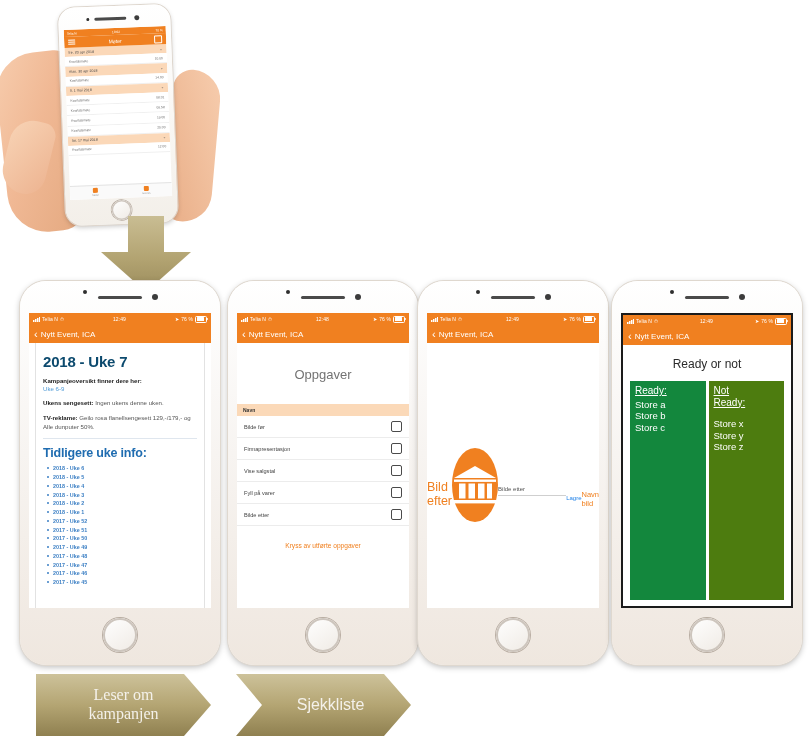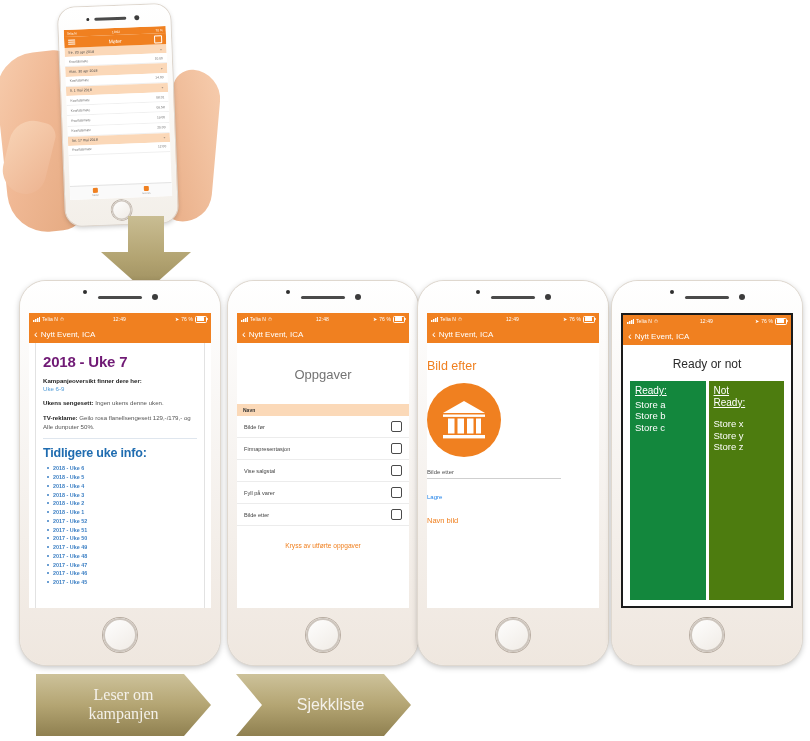--- a/index.html
+++ b/index.html
@@ -62,21 +62,21 @@
     font-size:8px;
   }
   .navbar .chev{font-size:11px;line-height:1;font-weight:400;}
 
   
   .pA-body{padding:0 6px;background:#fff;height:100%;box-sizing:border-box;}
   .pA-card{
     border:1px solid #e2e2e2;border-top:none;background:#fff;
     padding:6px 7px 4px 7px;height:100%;box-sizing:border-box;
   }
-  .pA-title{color:#701a75;font-size:15px;font-weight:bold;margin:4px 0 7px 0;letter-spacing:-.2px;}
+  .pA-title{color:#0c4a6e;font-size:15px;font-weight:bold;margin:4px 0 7px 0;letter-spacing:-.2px;}
   .pA-lbl{font-size:6.1px;color:#222;font-weight:bold;margin:0 0 1px 0;}
   .pA-link{font-size:6.1px;color:#4f9ad6;margin:0 0 6px 0;}
   .pA-p{font-size:6.1px;color:#555;margin:0 0 6px 0;line-height:1.5;}
   .pA-p b{color:#222;}
   .pA-hr{border:none;border-top:1px solid #dfe6ee;margin:7px 0 7px 0;}
   .pA-sub{color:#1f6cb0;font-size:12.5px;font-weight:bold;margin:2px 0 4px 0;letter-spacing:-.2px;}
   .pA-list{list-style:none;margin:0;padding:0 0 0 10px;}
   .pA-list li{font-size:5.4px;color:#3b7fc4;line-height:1.62;position:relative;font-weight:bold;}
   .pA-list li:before{content:"";position:absolute;left:-6px;top:3px;width:2px;height:2px;border-radius:50%;background:#3b7fc4;}
 
@@ -85,21 +85,21 @@
   .pB-title{color:#737373;font-size:13px;text-align:center;margin:24px 0 22px 0;}
   .pB-head{background:#fbd9b8;color:#333;font-size:5px;font-weight:bold;padding:3px 6px;}
   .pB-row{
     display:flex;align-items:center;justify-content:space-between;
     padding:5px 7px;border-bottom:1px solid #ececec;font-size:5.6px;color:#444;
   }
   .cbx{width:9px;height:9px;border:1px solid #4a4a4a;border-radius:2px;background:#fff;}
   .pB-note{color:#f08020;font-size:6.6px;text-align:center;margin:16px 0 0 0;}
 
   
-  .pC-body{background:#fff;height:100%;display:flex;flex-direction:column;}
+  .pC-body{background:#fff;height:100%;display:flex;flex-direction:row;align-items:center;}
   .pC-title{color:#f08020;font-size:12.5px;margin:16px 0 10px 0;}
   .pC-circle{
     width:74px;height:74px;border-radius:50%;background:#f08020;
     display:flex;align-items:center;justify-content:center;margin-bottom:12px;
   }
   .pC-field{width:78%;font-size:6px;color:#555;border-bottom:1px solid #cfcfcf;padding-bottom:3px;text-align:left;}
   .pC-save{color:#1e80e8;font-size:6px;margin-top:15px;}
   .pC-pick{color:#f08020;font-size:7.5px;margin-top:16px;}
 
   

